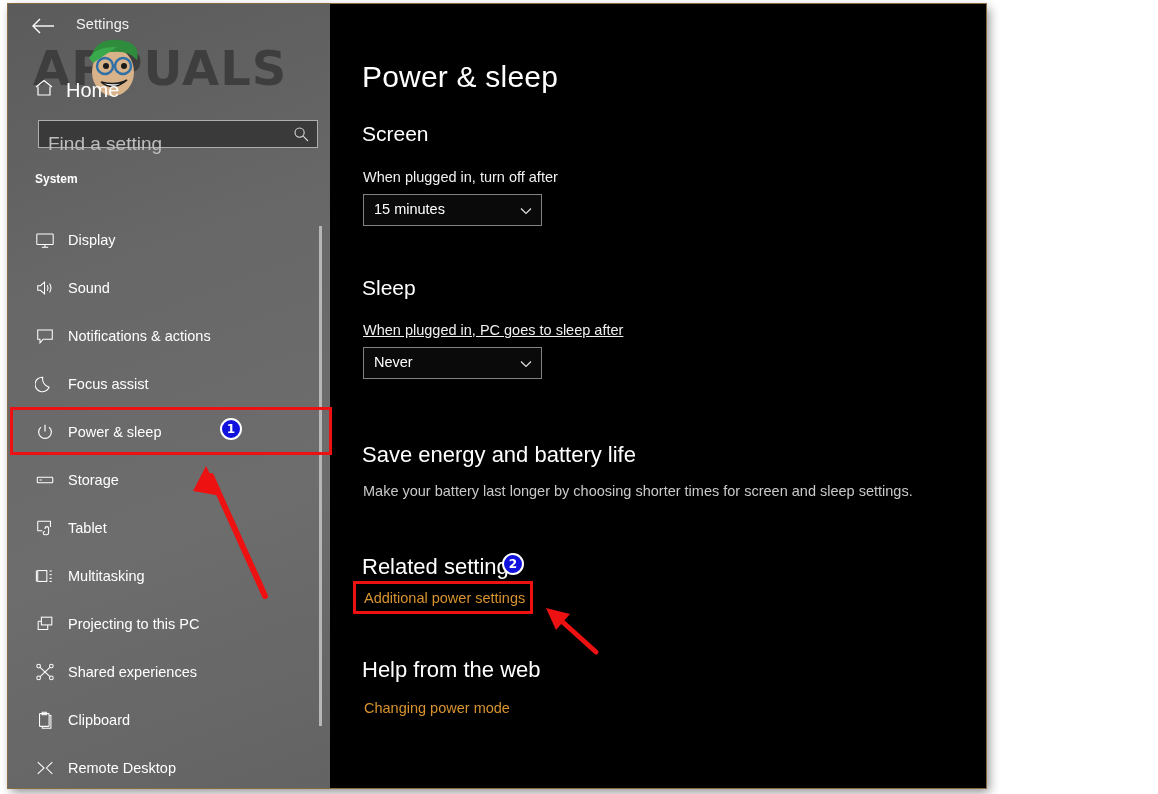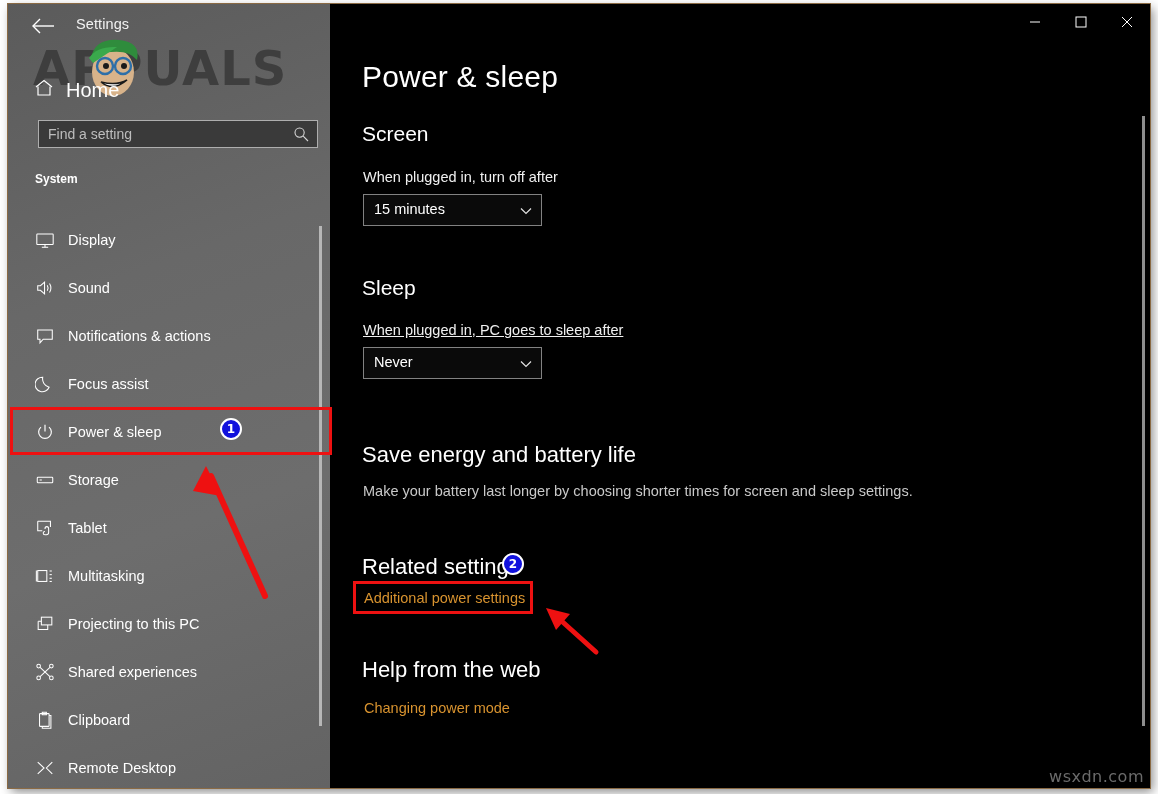--- a/index.html
+++ b/index.html
@@ -13,21 +13,21 @@
     overflow: hidden;
     font-family: "Liberation Sans", sans-serif;
     position: relative;
   }
 
   
   #window {
     position: absolute;
     left: 8px;
     top: 4px;
-    width: 1142px;
+    width: 978px;
     height: 784px;
     background: #ef4444;
     box-shadow: 0 0 0 1px #8a6a44, 3px 4px 10px rgba(0,0,0,0.45);
     overflow: hidden;
   }
 
   
   #sidebar {
     position: absolute;
     left: 0;
@@ -99,22 +99,22 @@
     position: absolute;
     left: 30px; top: 116px;
     width: 280px; height: 28px;
     background: #3a3a3a;
     border: 1px solid #aeaeae;
     box-sizing: border-box;
     cursor: text;
   }
   .search-input-text {
     position: absolute;
-    left: 9px; top: 5px;
-    font-size: 14px;
+    left: 9px; top: 12px;
+    font-size: 19px;
     color: #bdbdbd;
   }
   .search-icon {
     position: absolute;
     right: 8px; top: 5px;
     width: 16px; height: 16px;
     color: #d6d6d6;
   }
 
   .sidebar-group-title {

